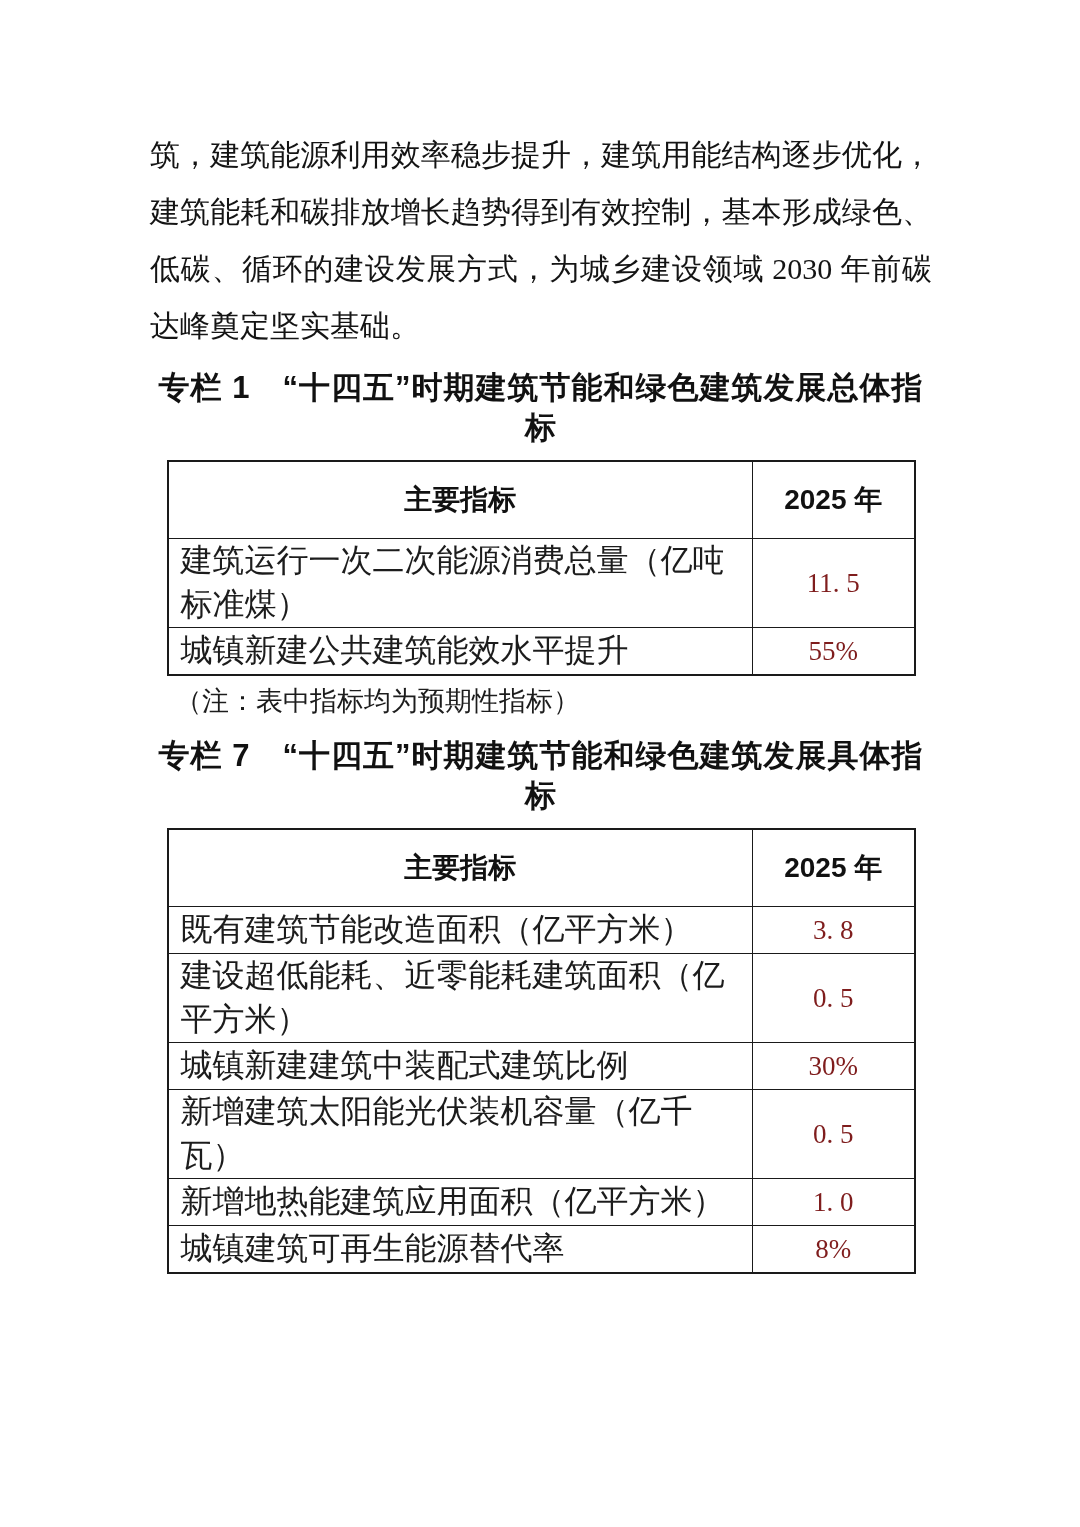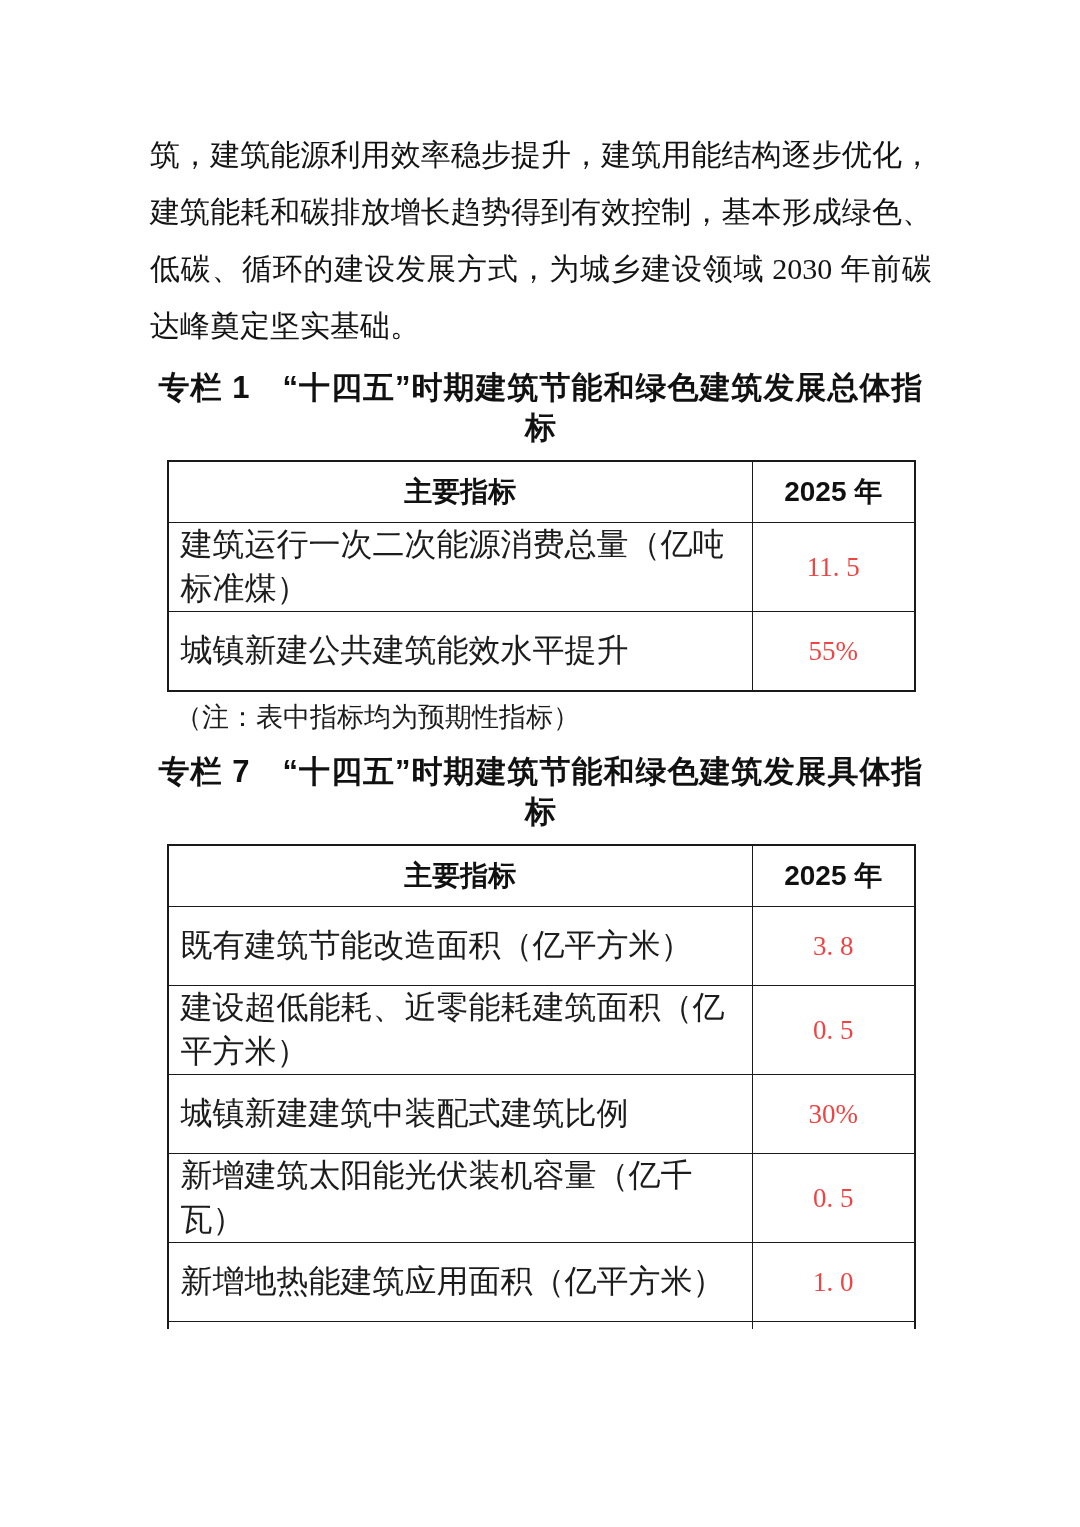--- a/index.html
+++ b/index.html
@@ -57,38 +57,38 @@
   table.spec-table col.c-label { width: 585px; }
   table.spec-table col.c-value { width: 162px; }
   table.spec-table th {
     border: 1px solid #1a1a1a;
     height: 44px;
     font-family: "Liberation Sans", "DejaVu Sans", sans-serif;
     font-weight: bold;
     font-size: 28px;
     text-align: center;
     vertical-align: middle;
-    padding: 8px;
+    padding: 16px;
   }
   table.spec-table td {
     border: 1px solid #1a1a1a;
     height: 46px;
     font-size: 32px;
     vertical-align: middle;
   }
   table.spec-table td.cell-label {
     text-align: left;
     padding: 0 8px 0 12px;
     color: #1c1c1c;
   }
   table.spec-table td.cell-value {
     text-align: center;
-    padding: 16px;
+    padding: 0;
     font-size: 27px;
-    color: #ef4444;
+    color: #7f1d1d;
   }
   .table-note {
     margin: 4px 0 0 25px;
     font-size: 27px;
     line-height: 42px;
     color: #1c1c1c;
   }
   .footer {
     position: absolute;
     top: 1412px;

